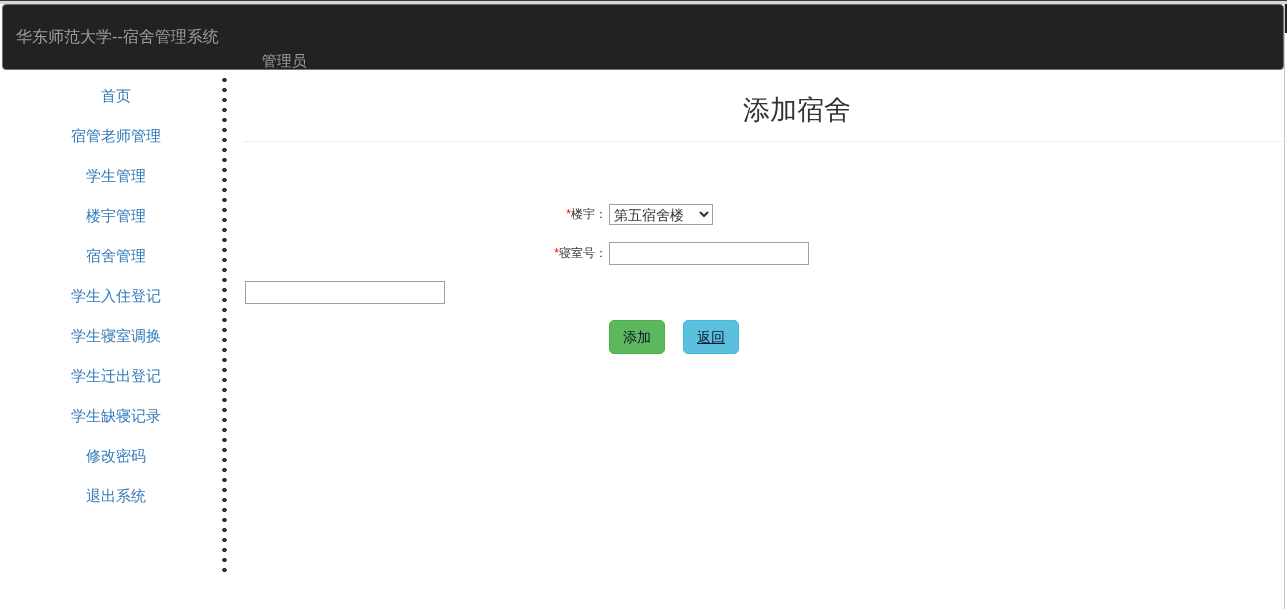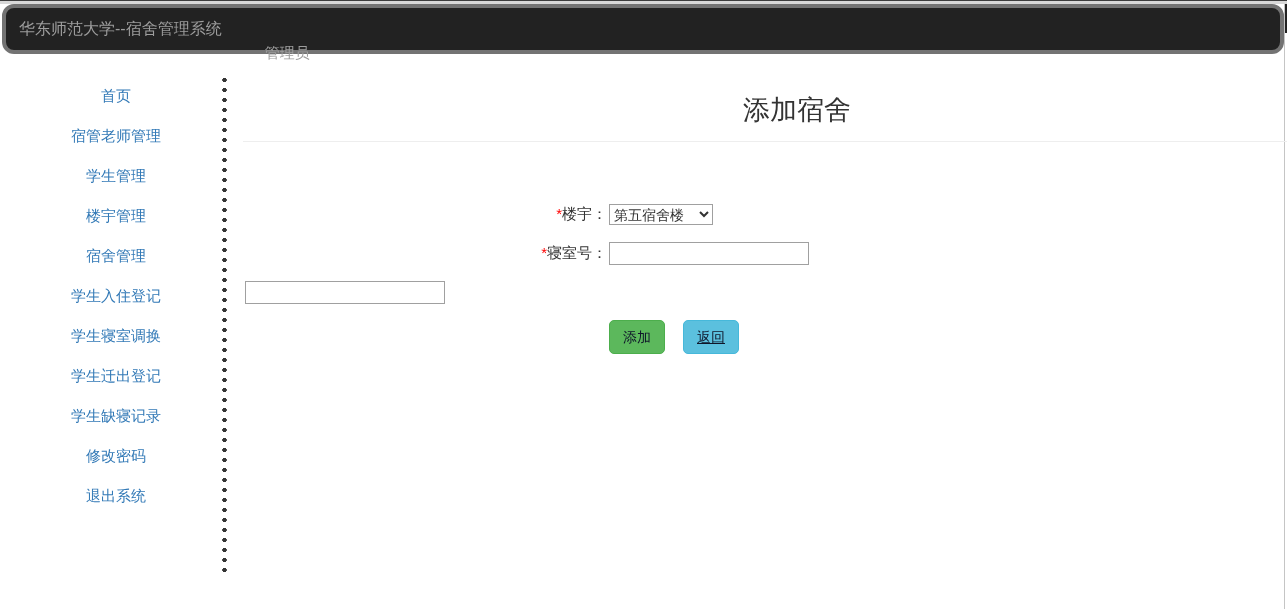--- a/index.html
+++ b/index.html
@@ -14,22 +14,22 @@
   }
 
   
   .window-top-edge {
     position: absolute; top: 0; left: 0; right: 0; height: 4px;
     background: #d8d8d8; border-top: 1px solid #3c3c3c;
   }
 
   
   .navbar {
-    position: absolute; top: 4px; left: 2px; right: 3px; height: 50px;
-    background: #222222; border: 4px solid #737373; border-radius: 12px;
+    position: absolute; top: 4px; left: 2px; right: 3px; height: 66px;
+    background: #222222; border: 1px solid #737373; border-radius: 4px;
     display: flex; align-items: center;
   }
   .navbar-brand {
     margin-left: 13px; font-size: 16px; color: #9d9d9d;
     text-decoration: none; white-space: nowrap;
   }
   .navbar-user {
     margin-left: 43px; font-size: 15px; color: #9d9d9d;
     text-decoration: none; white-space: nowrap; margin-top: 48px;
   }
@@ -62,21 +62,21 @@
   .main { position: absolute; left: 243px; top: 80px; width: 1108px; }
   .page-title {
     margin: 15px 0 16px; font-size: 27px; line-height: 30px;
     font-weight: 400; text-align: center; color: #333;
   }
   .title-rule { margin: 0; border: 0; border-top: 1px solid #eee; }
 
   .dorm-form { margin-top: 61px; }
   .frow { height: 23px; margin-bottom: 16px; display: flex; align-items: center; }
   .flabel {
-    width: 364px; text-align: right; font-size: 15px; color: #333; white-space: nowrap;
+    width: 364px; text-align: right; font-size: 12px; color: #333; white-space: nowrap;
   }
   .required { color: #ff0000; }
   .fcontrol { margin-left: 2px; text-decoration: underline; }
 
   select.building-select {
     width: 104px; height: 21px; font-size: 14px; color: #333;
     border: 1px solid #a0a0a0; background: #fff; border-radius: 0;
     font-family: "Liberation Sans", "DejaVu Sans", sans-serif;
   }
   input.text-field {

